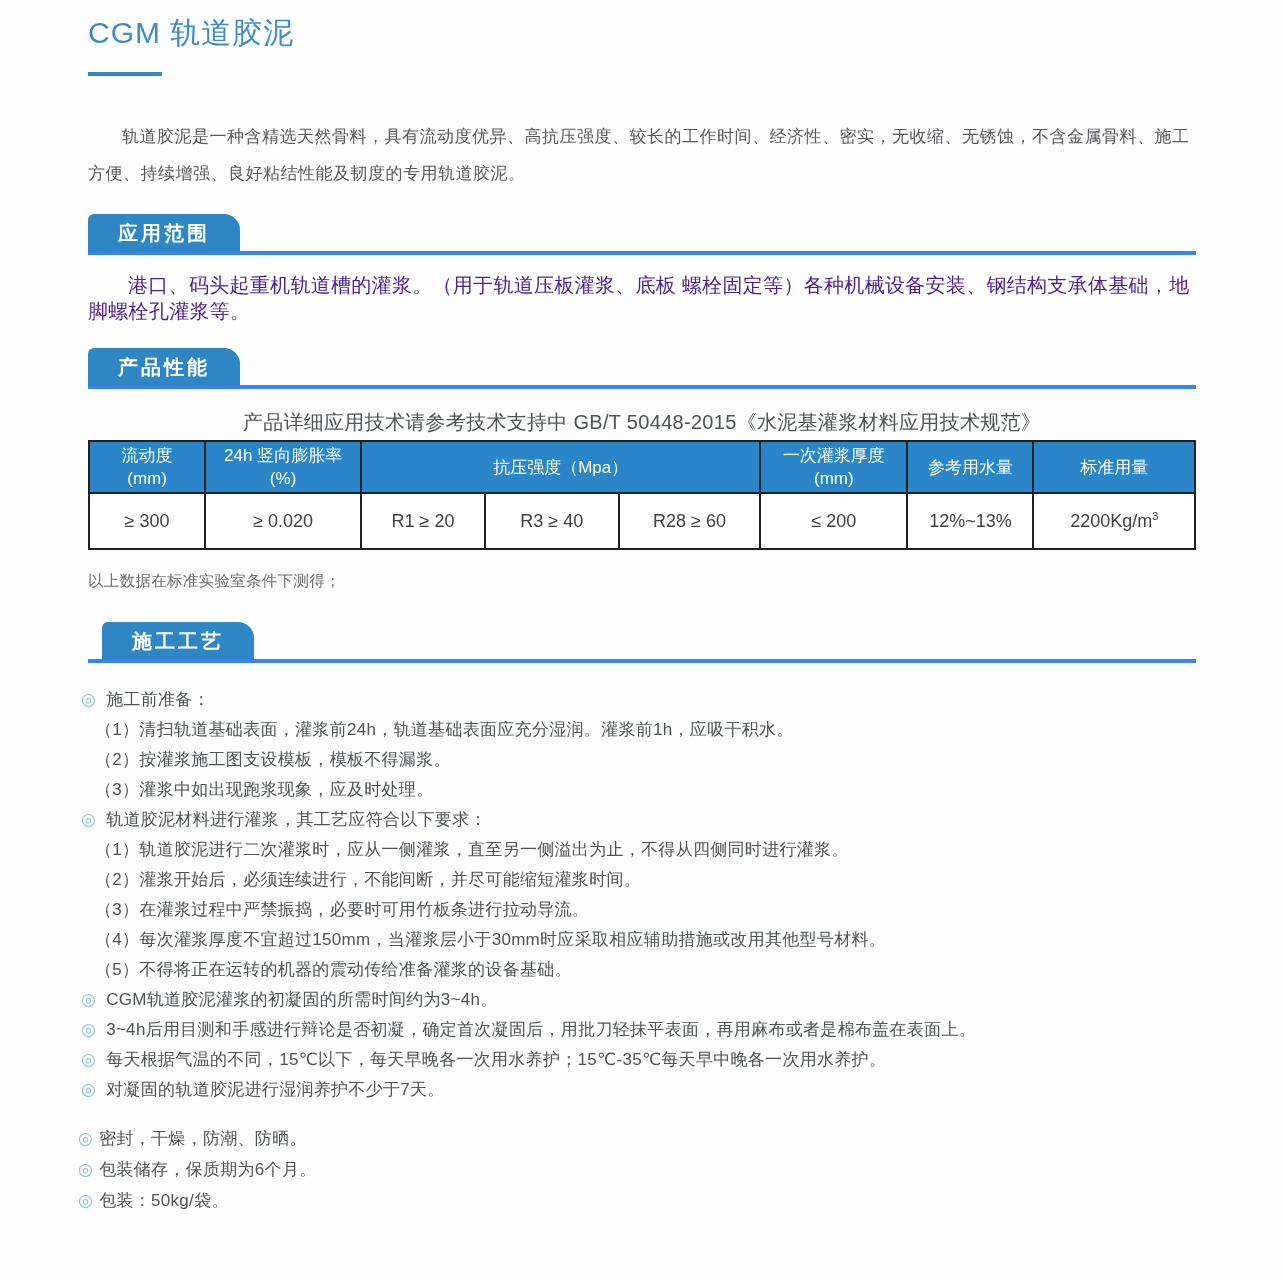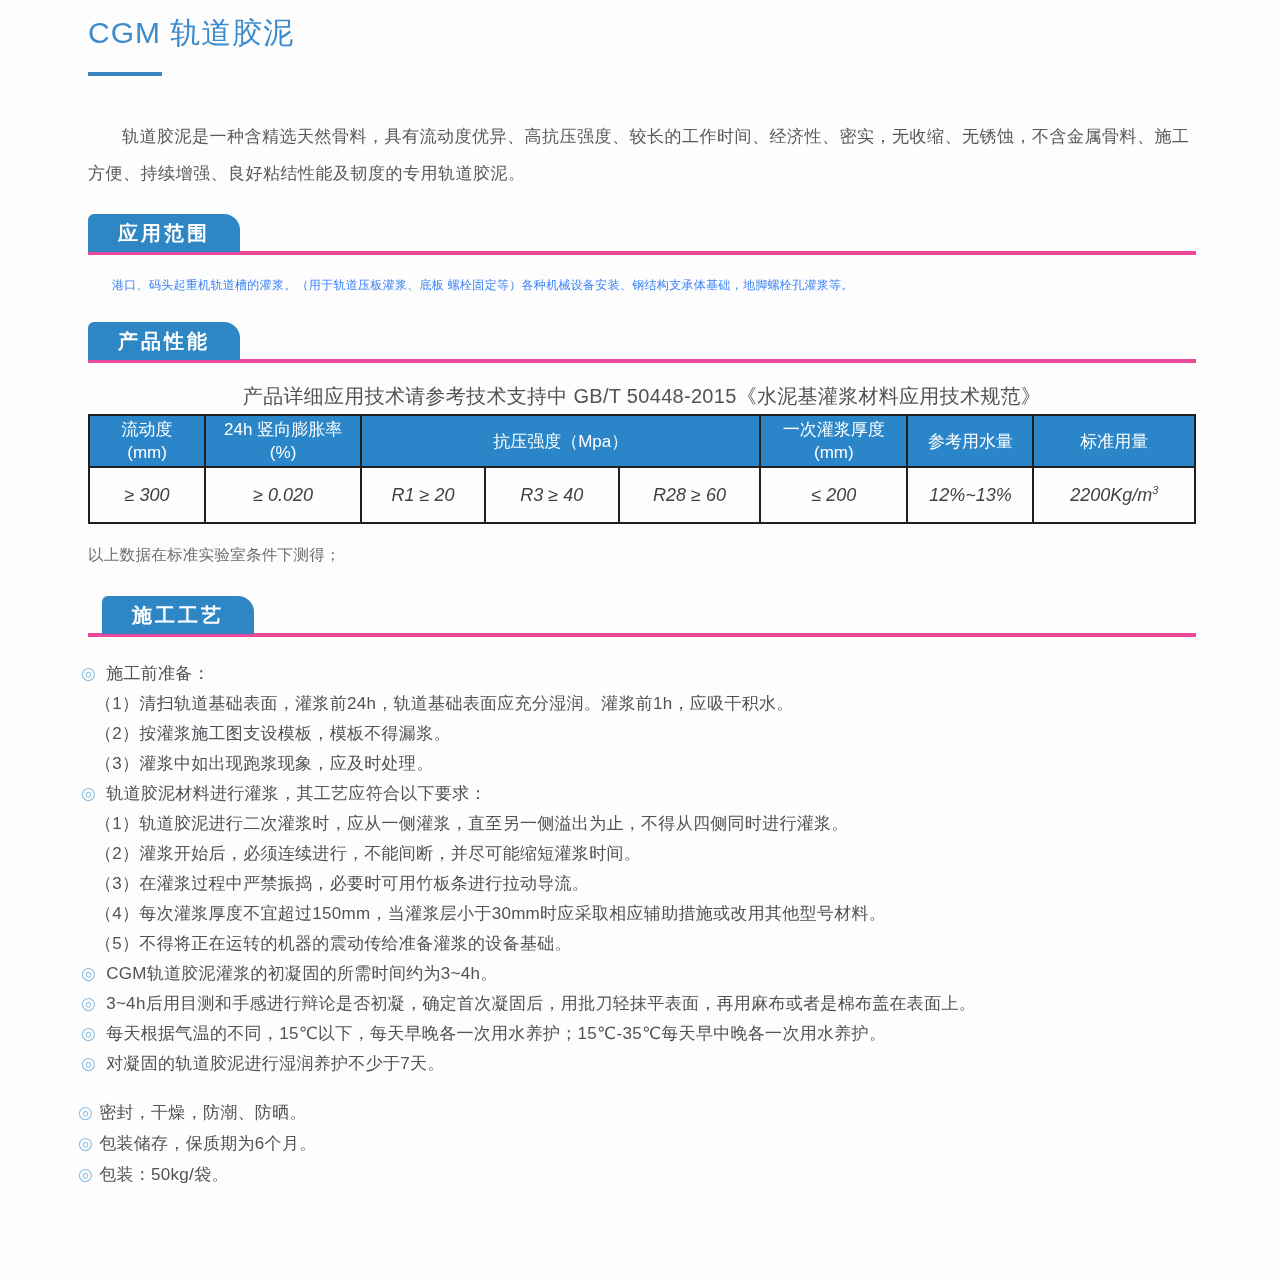--- a/index.html
+++ b/index.html
@@ -32,21 +32,21 @@
   .intro {
     margin-top: 42px;
     font-size: 17px;
     line-height: 37px;
     color: #58595b;
     text-indent: 2em;
     letter-spacing: 0.5px;
   }
   
   .sec-head {
-    border-bottom: 4px solid #ec4899;
+    border-bottom: 4px solid #3b82f6;
     margin-top: 0;
   }
   .sec-tab {
     width: 152px;
     height: 38px;
     background: #2e86c4;
     border-radius: 6px 16px 0 0;
     color: #ffffff;
     font-size: 20px;
     font-weight: bold;
@@ -56,23 +56,23 @@
     justify-content: center;
     margin-bottom: -1px;
   }
   .sec-application { margin-top: 22px; }
   .sec-performance { margin-top: 24px; }
   .sec-construction { margin-top: 30px; padding-left: 14px; }
   .sec-packaging { margin-top: 36px; }
 
   .app-text {
     margin-top: 17px;
-    font-size: 12px;
+    font-size: 20px;
     line-height: 26px;
-    color: #3b82f6;
+    color: #4c1d95;
     text-indent: 2em;
     letter-spacing: 0.3px;
   }
   .table-note-above {
     margin-top: 20px;
     text-align: center;
     font-size: 20px;
     color: #4f5356;
     letter-spacing: 0.3px;
   }
@@ -96,21 +96,20 @@
     line-height: 23px;
     height: 52px;
     padding: 2px 2px;
   }
   table.perf td {
     background: #fefefe;
     color: #3f4144;
     font-size: 18px;
     height: 48px;
     padding: 16px 2px;
-    font-style: italic;
   }
   sup.cube { font-size: 11px; }
   .table-note-below {
     margin-top: 21px;
     font-size: 15.5px;
     color: #6b6d70;
     letter-spacing: 0.3px;
   }
   
   .construction-list { margin-top: 22px; margin-left: -7px; }

